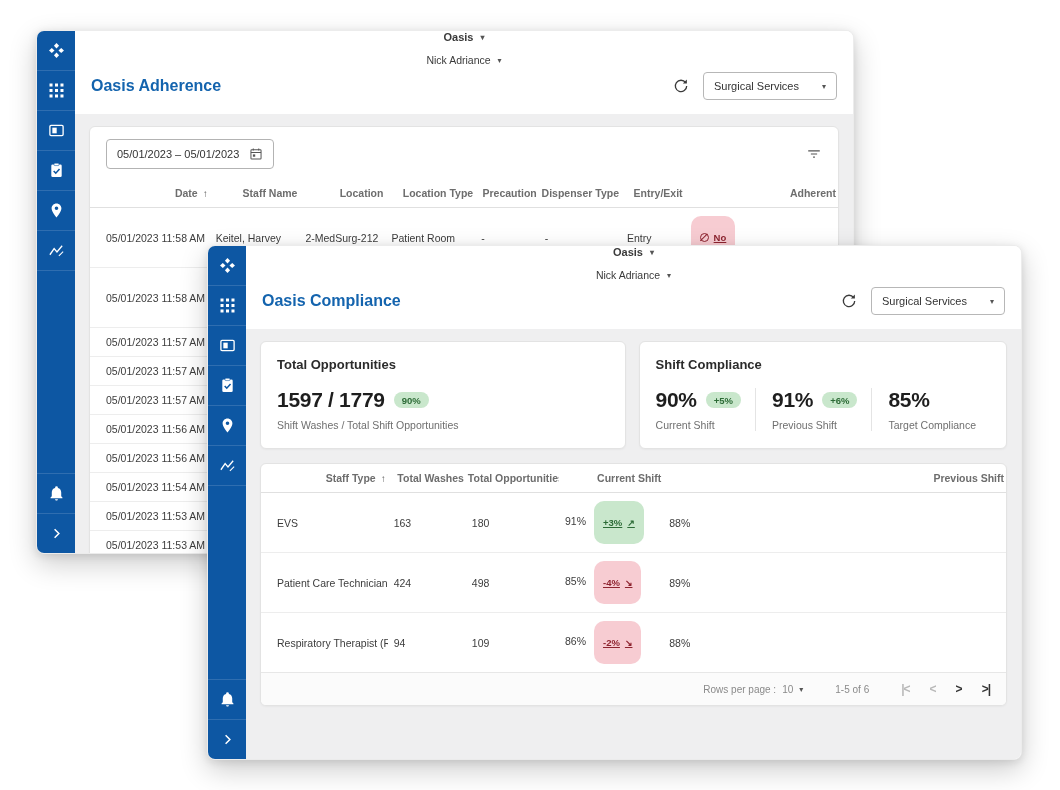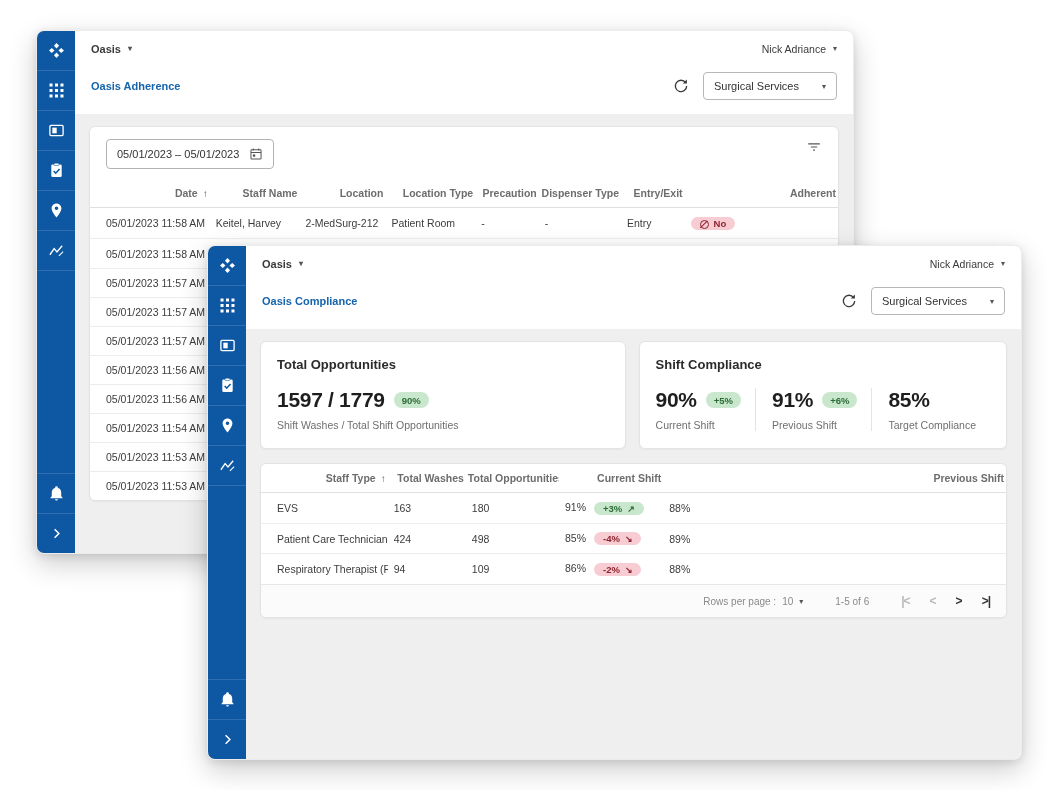--- a/index.html
+++ b/index.html
@@ -15,49 +15,49 @@
   
   .sidebar { width:38px; background:#0d57a3; display:flex; flex-direction:column; flex-shrink:0; }
   .side-cell { height:40px; display:flex; align-items:center; justify-content:center;
                border-bottom:1px solid rgba(255,255,255,.14); cursor:pointer; }
   .side-cell svg { width:17px; height:17px; display:block; }
   .side-spacer { flex:1; border-bottom:none; }
   .side-bottom { border-bottom:none; border-top:1px solid rgba(255,255,255,.14); }
 
   
   .main { flex:1; display:flex; flex-direction:column; min-width:0; background:#fff; }
-  .topbar { height:35px; display:flex; align-items:center; justify-content:space-between; padding:0 16px; flex-shrink:0; }
+  .topbar { height:35px; display:flex; align-items:center; justify-content:space-between; padding:0 16px; flex-shrink:0;flex-direction:column; }
   .menu-trigger { display:flex; align-items:center; gap:7px; font-size:11px; color:#3a3a3a; font-weight:600; cursor:pointer; }
   .caret { font-size:8px; color:#555; }
   .titlerow { display:flex; align-items:center; justify-content:space-between; padding:6px 16px 14px; flex-shrink:0; }
-  .page-title { font-size:11px; font-weight:700; color:#1464ae; }
+  .page-title { font-size:16px; font-weight:700; color:#1464ae; }
   .titlerow-right { display:flex; align-items:center; gap:14px; }
   .icon-btn { display:flex; align-items:center; justify-content:center; cursor:pointer; }
   .icon-btn svg { width:16px; height:16px; display:block; }
   .select { display:flex; align-items:center; justify-content:space-between; gap:14px; min-width:134px;
             border:1px solid #b7b7b7; border-radius:4px; padding:7px 10px; font-size:11px; color:#333; cursor:pointer; background:#fff; }
 
   .content { flex:1; background:#efeff0; padding:12px 14px 14px; overflow:hidden; }
 
   
   .card { background:#fff; border:1px solid #e3e3e3; border-radius:6px; box-shadow:0 1px 2px rgba(0,0,0,.04); overflow:hidden; }
-  .card-toolbar { display:flex; align-items:flex-start; justify-content:space-between; padding:12px 16px 10px; }
+  .card-toolbar { display:flex; align-items:center; justify-content:space-between; padding:12px 16px 10px; }
   .datebox { display:flex; align-items:center; gap:10px; border:1px solid #b3b3b3; border-radius:4px;
              padding:7px 10px; font-size:11px; color:#333; cursor:pointer; background:#fff; }
   .datebox svg { width:14px; height:14px; }
 
   
   table { width:100%; border-collapse:collapse; table-layout:fixed; }
   th { font-size:10.5px; font-weight:700; color:#6d6d6d; text-align:right; padding:8px 2px; border-bottom:1px solid #e0e0e0; white-space:nowrap; overflow:hidden; }
   td { font-size:10.5px; color:#3c3c3c; padding:8px 6px; border-bottom:1px solid #ededed; white-space:nowrap; overflow:hidden; }
   th:first-child, td:first-child { padding-left:16px; }
   tbody tr:last-child td { border-bottom:none; }
   .sort { color:#555; margin-left:5px; font-size:10px; }
 
-  .pill { display:inline-flex; align-items:flex-end; gap:5px; border-radius:10px; padding:1px 9px; font-size:9.5px; font-weight:600; vertical-align:middle; }
+  .pill { display:inline-flex; align-items:center; gap:5px; border-radius:10px; padding:16px 9px; font-size:9.5px; font-weight:600; vertical-align:middle;text-decoration:underline; }
   .pill-green { background:#c9e7cc; color:#2c6b36; }
   .pill-red   { background:#f7ccd2; color:#8e2430; }
   .pill .arrow { font-size:9px; }
   .check-ic { font-size:9px; }
   .no-ic { position:relative; width:9px; height:9px; border:1.2px solid currentColor; border-radius:50%; display:inline-block; }
   .no-ic::after { content:''; position:absolute; left:-1.2px; top:2.9px; width:9.5px; height:1.2px; background:currentColor; transform:rotate(-45deg); }
   .trend-pill { margin-left:8px; }
 
   
   .stats-row { display:flex; gap:13px; margin-bottom:14px; }

